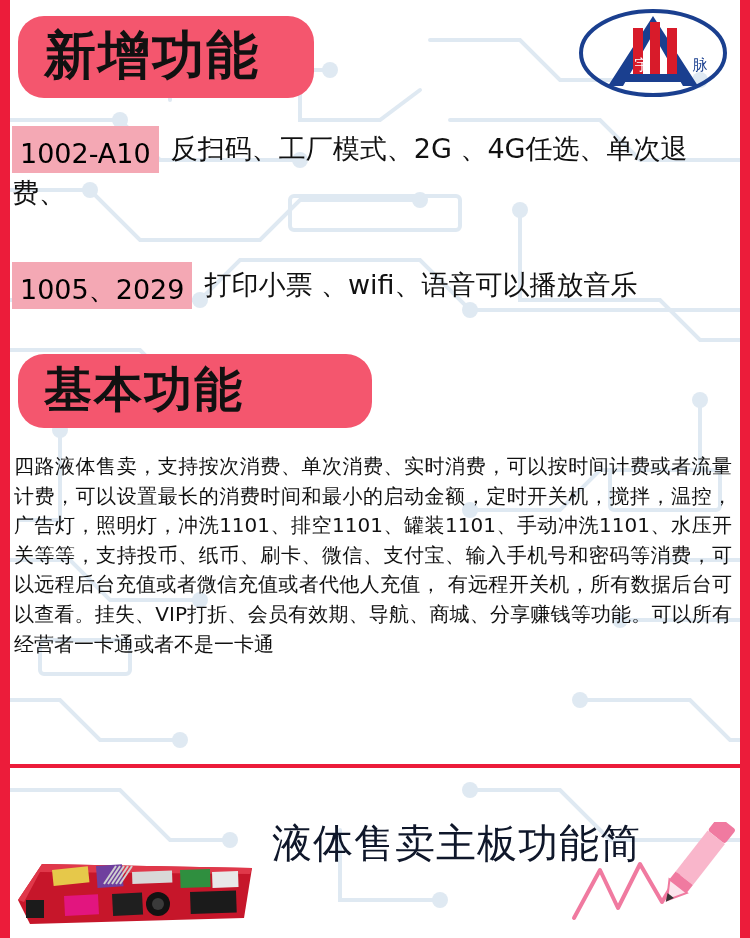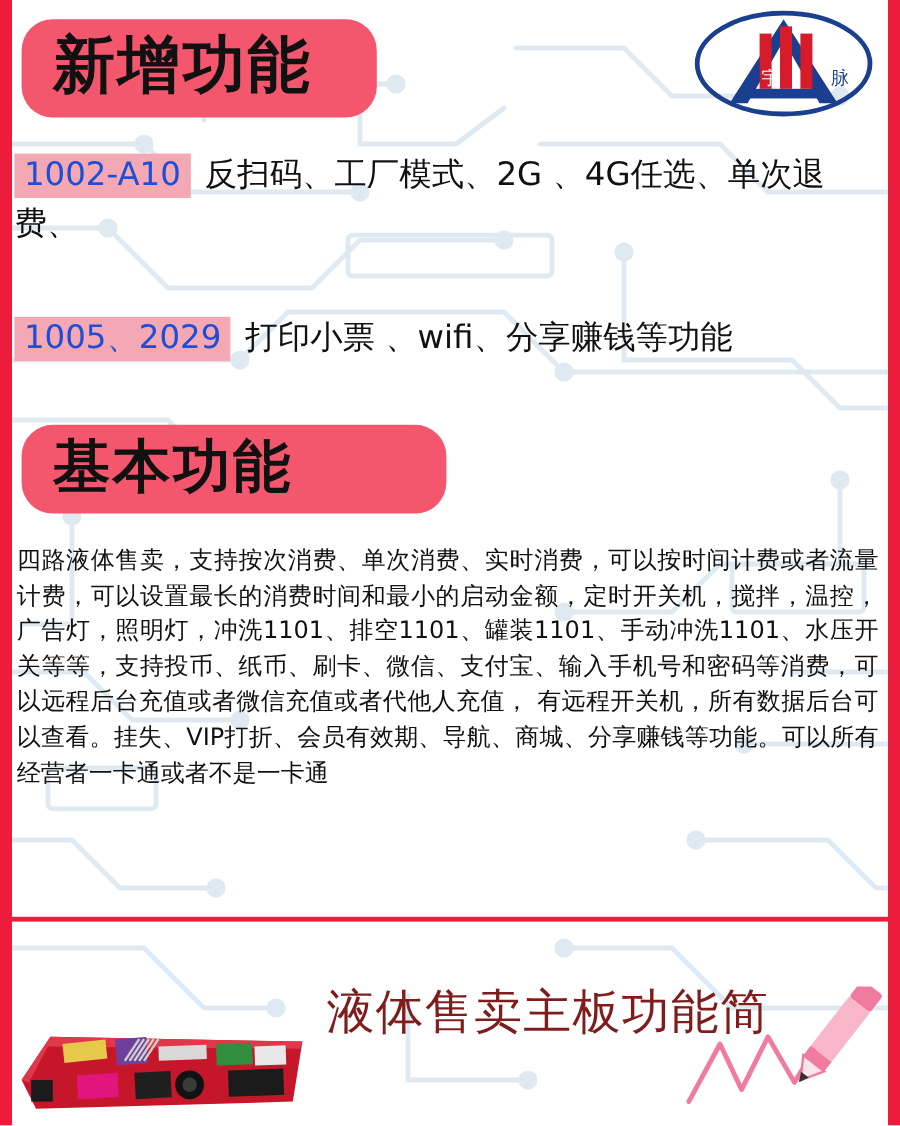--- a/index.html
+++ b/index.html
@@ -94,24 +94,24 @@
     left: 12px;
     right: 20px;
     display: block;
   }
   #feature-row-1 { top: 126px; }
   #feature-row-2 { top: 262px; }
 
   .tag {
     display: inline-block;
     background: #f4a8b4;
-    color: #1d4ed8;
+    color: #000000;
     font-family: "DejaVu Sans", "Liberation Sans", sans-serif;
     font-size: 27px;
-    padding: 2px 8px 4px 8px;
+    padding: 12px 8px 4px 8px;
     line-height: 1.15;
     vertical-align: middle;
     white-space: nowrap;
   }
   .feature-text {
     display: inline;
     font-family: "DejaVu Sans", "Liberation Sans", sans-serif;
     font-size: 27px;
     color: #111111;
     line-height: 1.5;
@@ -146,21 +146,21 @@
   }
 
   
   #bottom-caption {
     position: absolute;
     z-index: 7;
     left: 272px;
     top: 816px;
     font-family: "DejaVu Sans", "Liberation Sans", sans-serif;
     font-size: 40px;
-    color: #7f1d1d;
+    color: #0f172a;
     white-space: nowrap;
     letter-spacing: 1px;
   }
 
   
   #pcb-photo {
     position: absolute;
     z-index: 7;
     left: 12px;
     top: 826px;
@@ -254,21 +254,21 @@
 
   <div class="banner" id="banner-new">
     <span class="banner-text">新增功能</span>
   </div>
 
   <div class="feature-row" id="feature-row-1">
     <span class="tag">1002-A10</span><span class="feature-text">反扫码、工厂模式、2G 、4G任选、单次退费、</span>
   </div>
 
   <div class="feature-row" id="feature-row-2">
-    <span class="tag">1005、2029</span><span class="feature-text">打印小票 、wifi、分享赚钱等功能</span>
+    <span class="tag">1005、2029</span><span class="feature-text">打印小票 、wifi、语音可以播放音乐</span>
   </div>
 
   <div class="banner" id="banner-basic">
     <span class="banner-text">基本功能</span>
   </div>
 
   <div id="body-paragraph">四路液体售卖，支持按次消费、单次消费、实时消费，可以按时间计费或者流量计费，可以设置最长的消费时间和最小的启动金额，定时开关机，搅拌，温控，广告灯，照明灯，冲洗1101、排空1101、罐装1101、手动冲洗1101、水压开关等等，支持投币、纸币、刷卡、微信、支付宝、输入手机号和密码等消费，可以远程后台充值或者微信充值或者代他人充值， 有远程开关机，所有数据后台可以查看。挂失、VIP打折、会员有效期、导航、商城、分享赚钱等功能。可以所有经营者一卡通或者不是一卡通</div>
 
   <div id="divider"></div>
 

